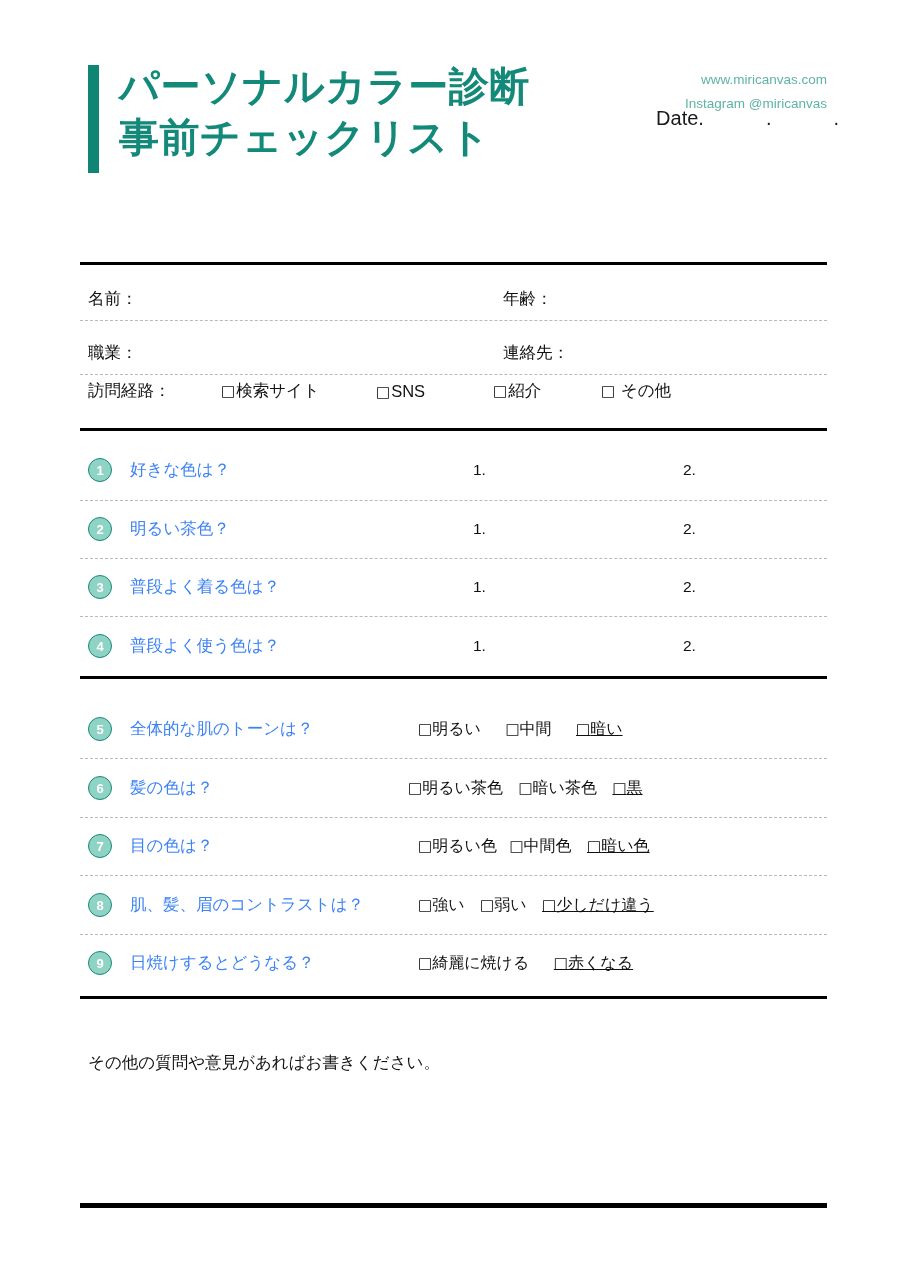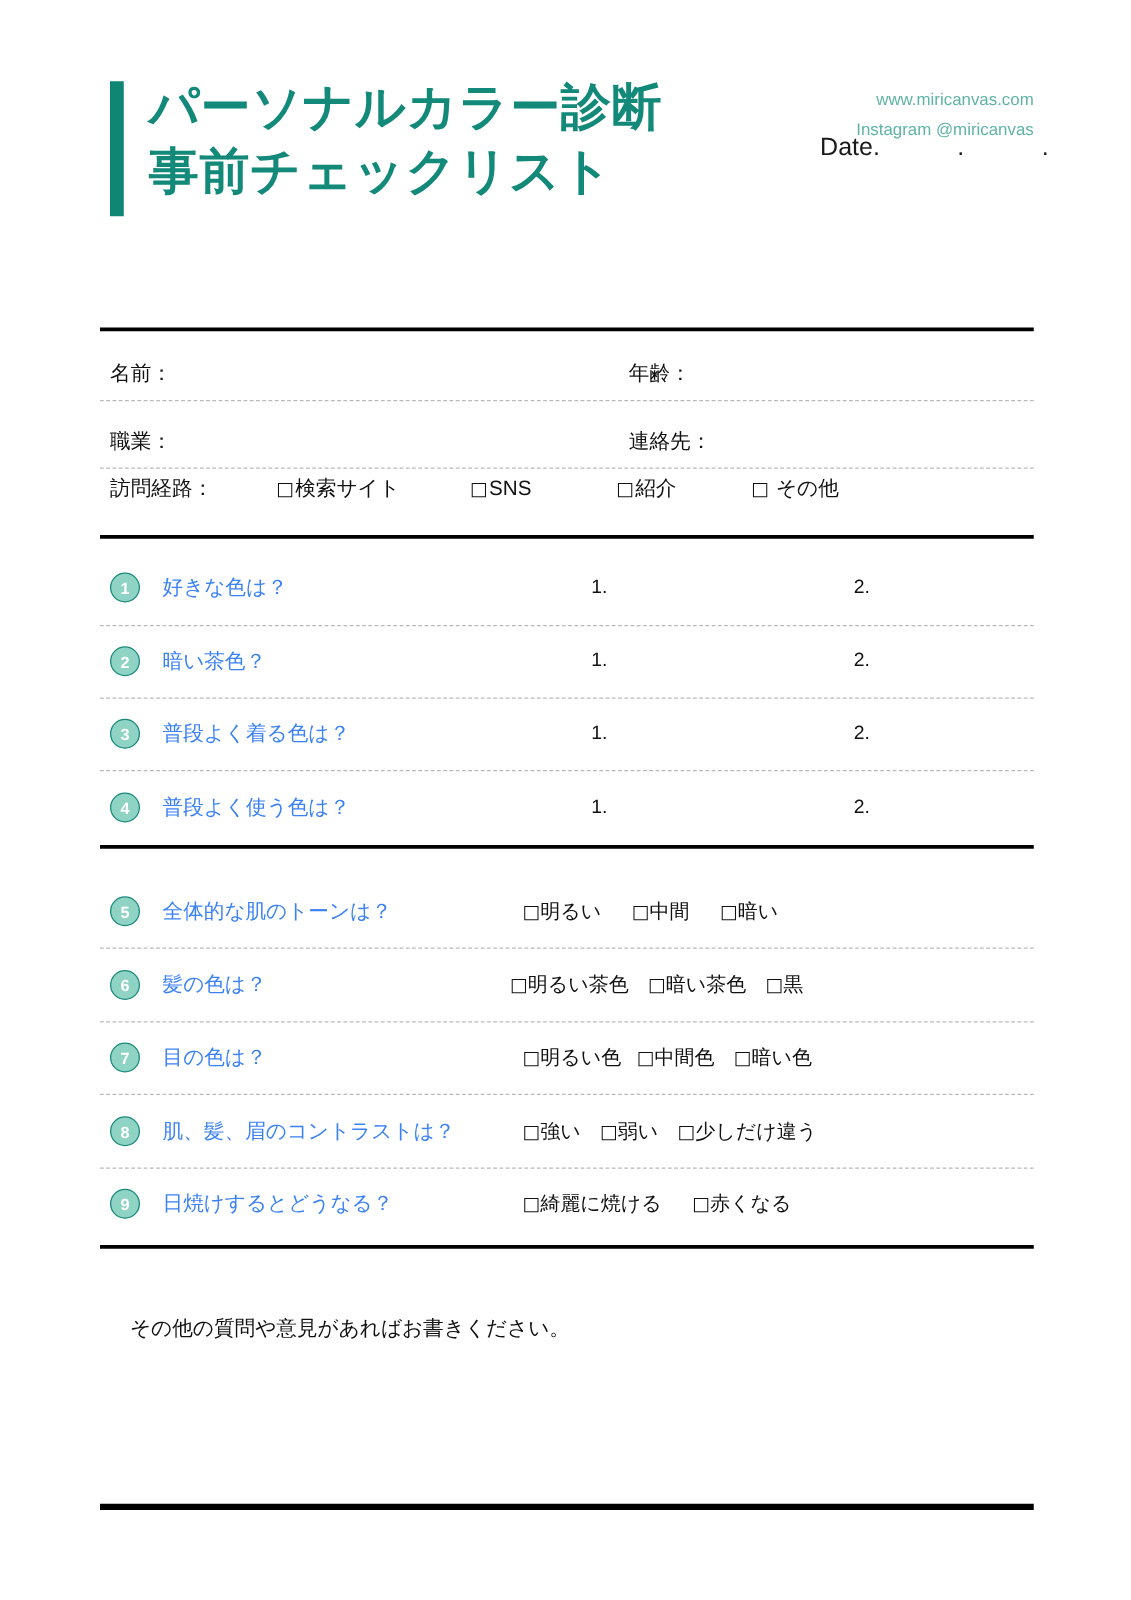--- a/index.html
+++ b/index.html
@@ -177,30 +177,30 @@
 
   
   .q-check .q-text { width: 0; }
   .opts {
     position: absolute;
     font-size: 16px;
     color: #111;
     white-space: nowrap;
   }
   .opts .opt { margin-right: 20px; }
-  .opts .opt:last-child { margin-right: 0; }
+  .opts .opt:last-child { margin-right: 0; text-decoration: underline; }
   .box {
     font-family: "DejaVu Sans", sans-serif;
     font-size: 15px;
   }
 
   
   .footer-note {
     position: absolute;
-    left: 104px;
+    left: 88px;
     top: 1052px;
     font-size: 16.5px;
     color: #111;
     text-align: right;
   }
 </style>
 </head>
 <body>
 
 <div class="page">
@@ -271,21 +271,21 @@
   <div class="q-row q-colour" style="top:458px">
     <span class="badge">1</span>
     <span class="q-text">好きな色は？</span>
     <span class="blank-1">1.</span>
     <span class="blank-2">2.</span>
   </div>
   <div class="rule-dashed" style="top:500px"></div>
 
   <div class="q-row q-colour" style="top:517px">
     <span class="badge">2</span>
-    <span class="q-text">暗い茶色？</span>
+    <span class="q-text">明るい茶色？</span>
     <span class="blank-1">1.</span>
     <span class="blank-2">2.</span>
   </div>
   <div class="rule-dashed" style="top:558px"></div>
 
   <div class="q-row q-colour" style="top:575px">
     <span class="badge">3</span>
     <span class="q-text">普段よく着る色は？</span>
     <span class="blank-1">1.</span>
     <span class="blank-2">2.</span>

